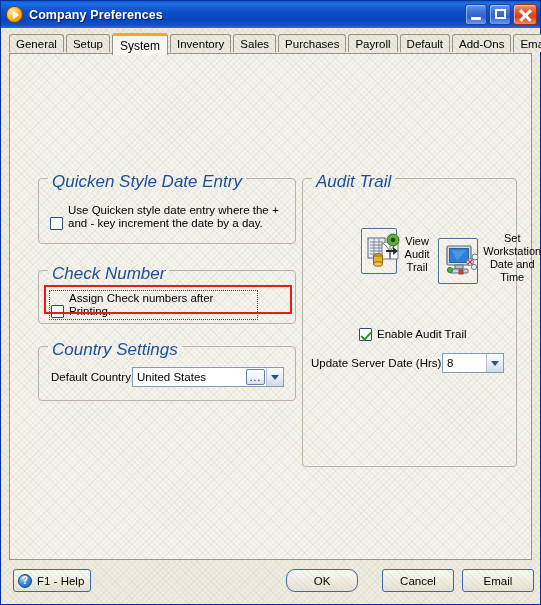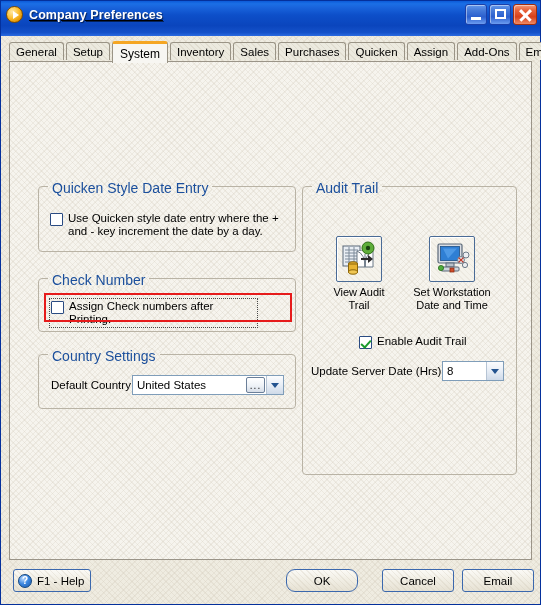--- a/index.html
+++ b/index.html
@@ -23,23 +23,22 @@
     border: 1px solid #04309c;
     display: flex; flex-direction: column;
   }
   .titlebar {
     height: 27px;
     flex: 0 0 27px;
     background: linear-gradient(to bottom,
         #0c5ad8 0%, #1b6fe6 8%, #1a66de 16%,
         #0d4fc9 40%, #0a45bd 70%, #1451c9 90%, #2a6ae0 100%);
     display: flex; align-items: center;
-    padding: 0 3px 8px 5px;
-    position: relative;
-    text-decoration: underline;
+    padding: 0 3px 0 5px;
+    position: relative;
   }
   .title-icon {
     width: 17px; height: 17px;
     border-radius: 50%;
     background: radial-gradient(circle at 35% 32%, #ffe9a8 0%, #fcbe30 45%, #e09000 78%, #9a5c00 100%);
     border: 1px solid #7d4b00;
     box-sizing: border-box;
     margin-right: 6px;
     position: relative;
     flex: 0 0 auto;
@@ -164,31 +163,32 @@
   .group {
     position: absolute;
     border: 1px solid #b9b3a5;
     border-radius: 4px;
     box-sizing: border-box;
   }
   .group-title {
     position: absolute;
     top: -7px; left: 9px;
     padding: 0 4px;
-    font-size: 14px;
+    font-size: 17px;
     color: #1b4f9c;
     background:
       repeating-linear-gradient(45deg, rgba(208,200,184,0.26) 0 1px, rgba(0,0,0,0) 1px 4px),
       repeating-linear-gradient(-45deg, rgba(208,200,184,0.26) 0 1px, rgba(0,0,0,0) 1px 4px),
       #f6f4ee;
     white-space: nowrap;
-  }
-
-  
-  .cbrow { display: flex; align-items: flex-start; }
+    font-style: italic;
+  }
+
+  
+  .cbrow { display: flex; align-items: flex-end; }
   .cbox {
     width: 13px; height: 13px;
     flex: 0 0 13px;
     box-sizing: border-box;
     background: #ffffff;
     border: 1px solid #2a4b82;
     border-radius: 1px;
     position: relative;
     margin-top: 1px;
   }
@@ -282,22 +282,23 @@
   }
   .iconcaption {
     margin-top: 4px;
     font-size: 11px;
     color: #000000;
     text-align: center;
     line-height: 13px;
     white-space: pre-line;
   }
   .iconcell {
-    display: flex; flex-direction: column; align-items: center;
-    position: absolute;
+    display: flex; flex-direction: row; align-items: flex-end;
+    position: absolute;
+    margin-left: 40px;
   }
 
   
   .footer {
     height: 44px;
     flex: 0 0 44px;
     position: relative;
     padding: 0 6px;
     box-sizing: border-box;
   }
@@ -362,22 +363,22 @@
 
   <div class="dialog-body">
 
     <div class="tabstrip">
       <div class="tab">General</div>
       <div class="tab">Setup</div>
       <div class="tab active">System</div>
       <div class="tab">Inventory</div>
       <div class="tab">Sales</div>
       <div class="tab">Purchases</div>
-      <div class="tab">Quicken</div>
-      <div class="tab">Assign</div>
+      <div class="tab">Payroll</div>
+      <div class="tab">Default</div>
       <div class="tab">Add-Ons</div>
       <div class="tab">Email Setup</div>
     </div>
 
     <div class="content-panel">
 
       <div class="group" style="left:28px; top:124px; width:258px; height:66px;">
         <span class="group-title">Quicken Style Date Entry</span>
         <div class="cbrow" style="position:absolute; left:11px; top:25px; width:232px;">
           <span class="cbox"></span>

